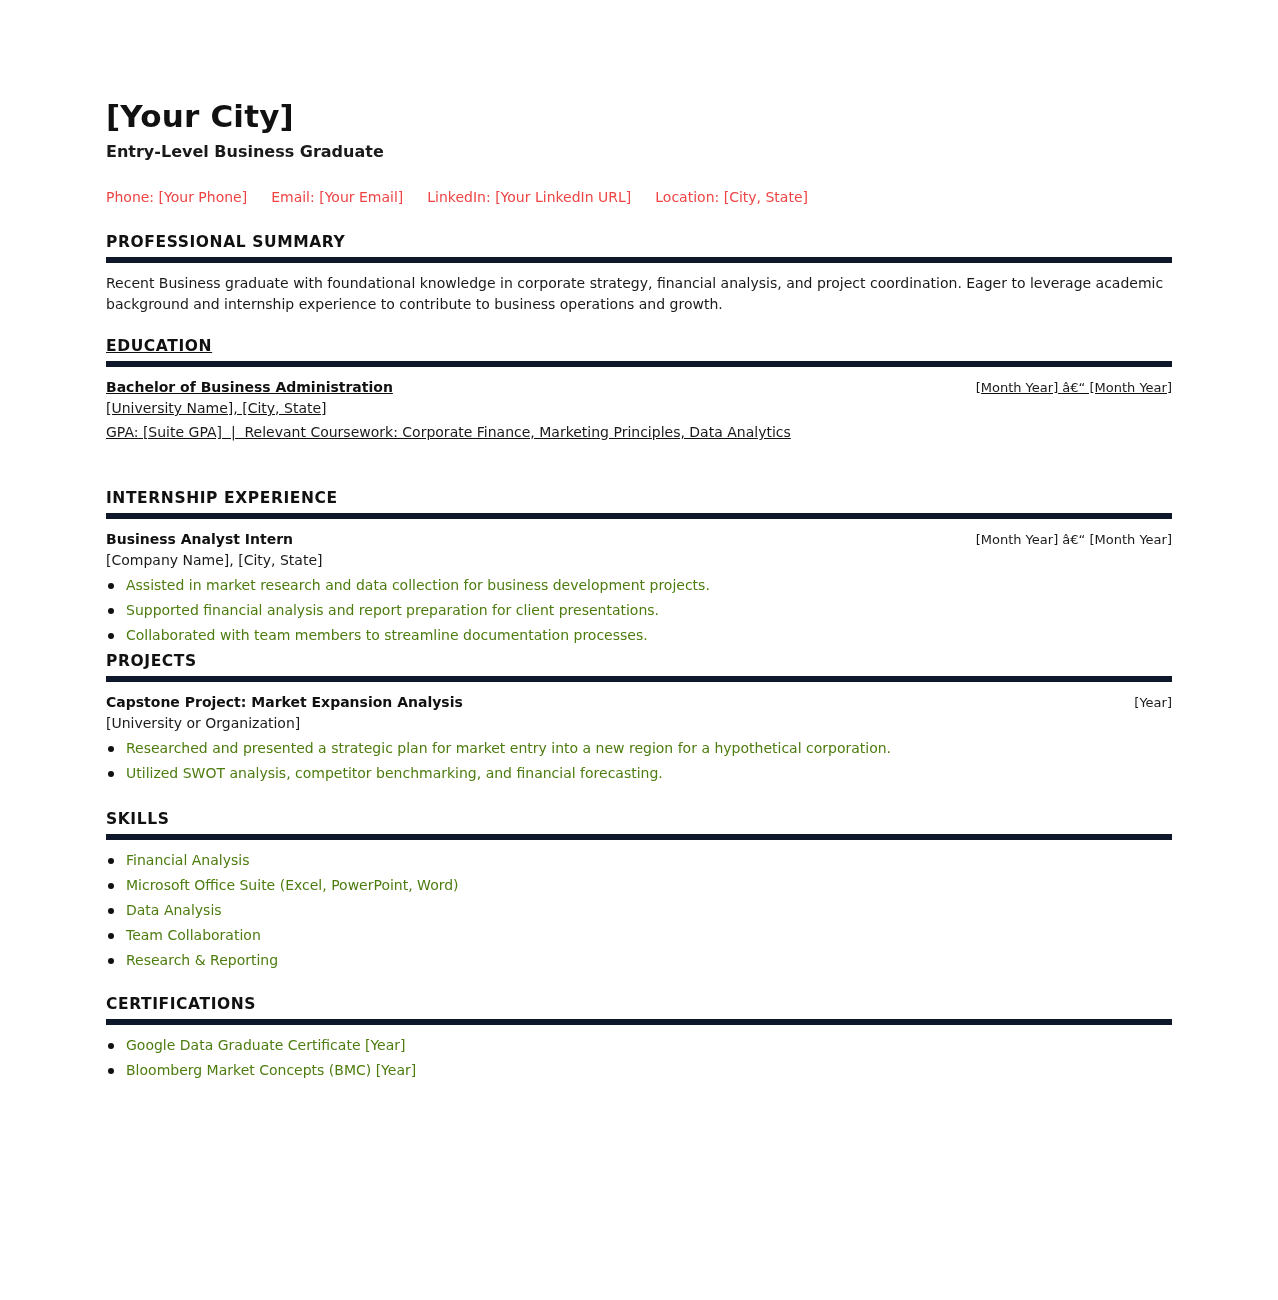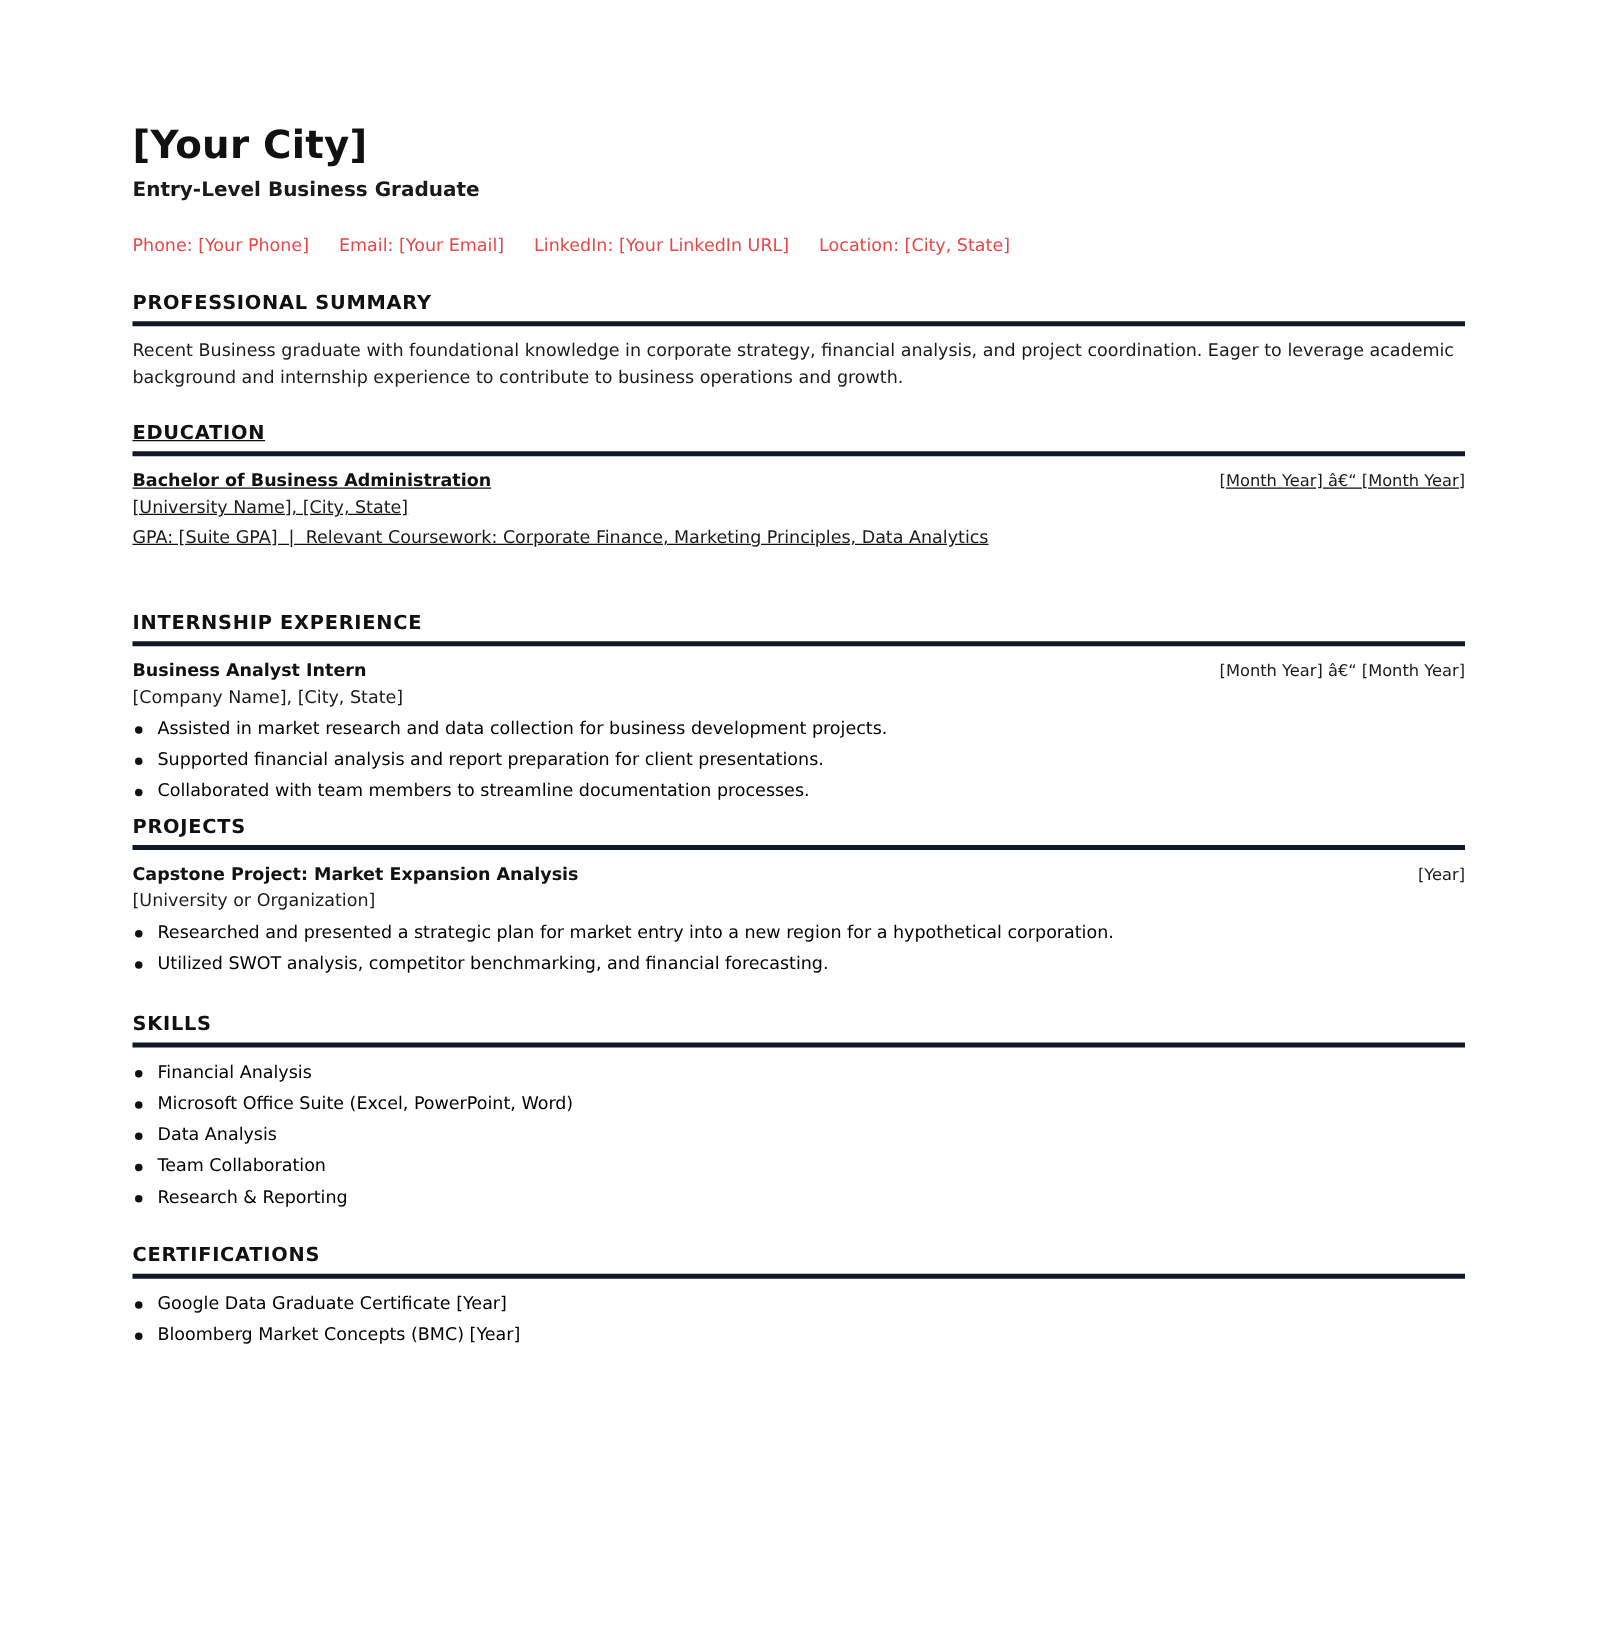--- a/index.html
+++ b/index.html
@@ -7,29 +7,29 @@
     width: 1278px; height: 1300px; overflow: hidden;
     font-family: "DejaVu Sans", "Liberation Sans", sans-serif;
     color: #111111;
   }
   .page { position: absolute; left: 106px; top: 96px; width: 1066px; }
   .name { font-size: 31px; font-weight: bold; margin: 0; line-height: 40px; letter-spacing: 0.2px; }
   .subtitle { font-size: 16px; font-weight: bold; margin-top: 5px; line-height: 22px; color: #1a1a1a; }
   .contact { font-size: 14px; margin-top: 24px; line-height: 20px; display: flex; gap: 24px; color: #ef4444; }
   .section-head {
     font-size: 15.5px; font-weight: bold; letter-spacing: 0.6px; text-transform: uppercase;
-    padding-bottom: 5px; border-bottom: 4px solid #0f172a; line-height: 20px;
+    padding-bottom: 5px; border-bottom: 6px solid #0f172a; line-height: 20px;
   }
   .body-text { font-size: 14px; line-height: 21px; color: #1a1a1a; }
   .entry-row { display: flex; justify-content: space-between; align-items: flex-end; }
   .entry-title { font-size: 14px; font-weight: bold; line-height: 21px; }
   .entry-date { font-size: 13px; line-height: 21px; color: #1a1a1a; }
   .entry-sub { font-size: 14px; line-height: 21px; color: #1a1a1a; }
   ul { margin: 0; padding: 0; list-style: none; }
-  li { position: relative; padding-left: 20px; font-size: 14px; line-height: 25px; color: #000000; }
+  li { position: relative; padding-left: 20px; font-size: 14px; line-height: 25px; color: #4d7c0f; }
   li::before { content: ""; position: absolute; left: 2px; top: 10px; width: 6px; height: 6px; border-radius: 50%; background: #111; }
 </style>
 </head>
 <body>
 
 <div class="page">
   <div>
     <h1 class="name">[Your City]</h1>
     <div class="subtitle">Entry-Level Business Graduate</div>
     <div class="contact">

